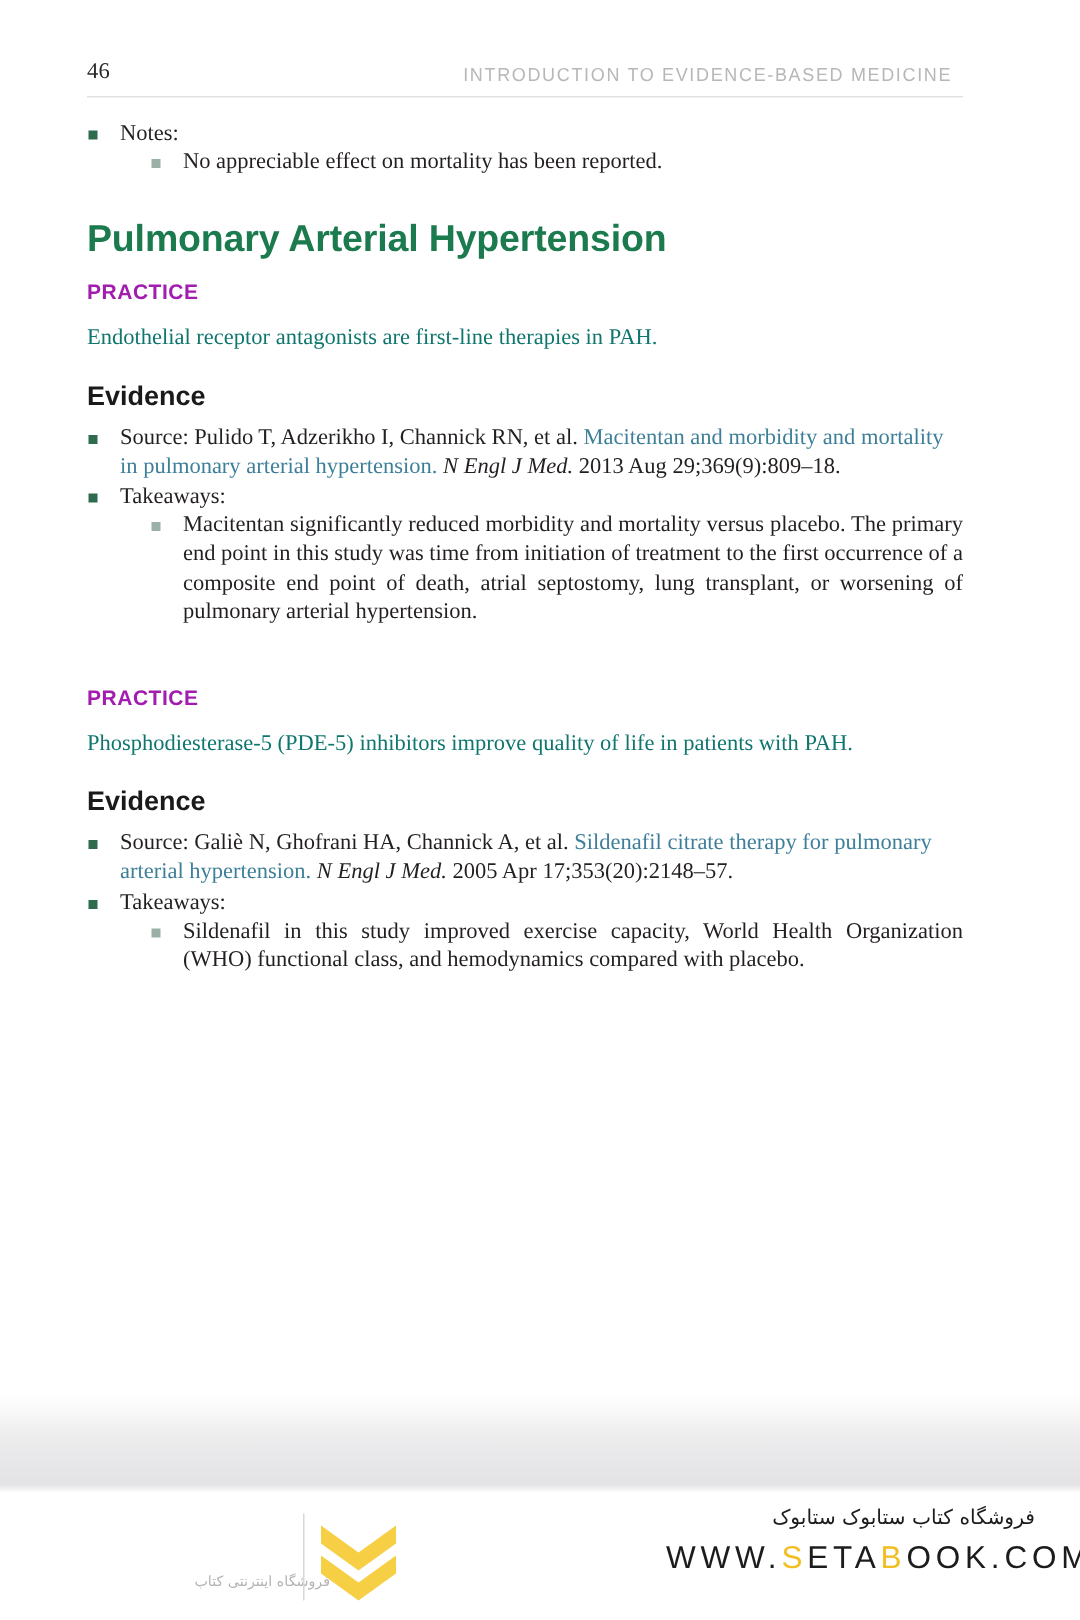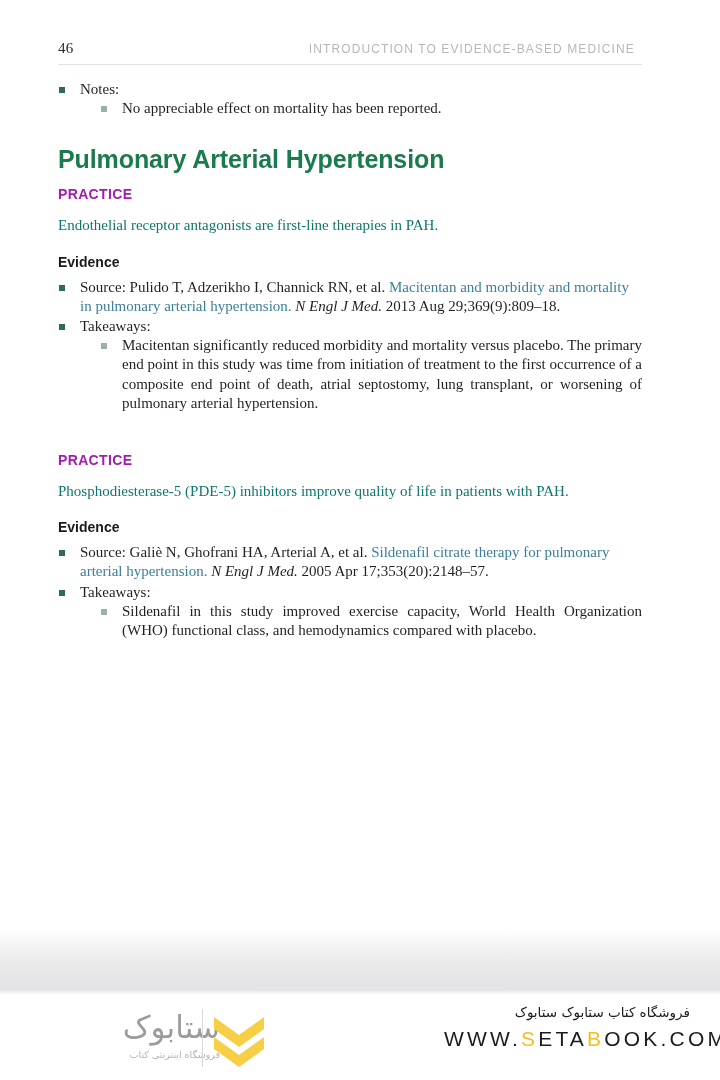--- a/index.html
+++ b/index.html
@@ -17,21 +17,21 @@
     color: #231f20;
   }
 
   
   .running-head {
     position: absolute;
     left: 58px;
     top: 40px;
     width: 584px;
     display: flex;
-    align-items: center;
+    align-items: flex-end;
     justify-content: space-between;
   }
   .folio {
     font-family: "Liberation Serif", serif;
     font-size: 15px;
     color: #2b2b2b;
     letter-spacing: 0.2px;
   }
   .head-title {
     font-family: "Liberation Sans", sans-serif;
@@ -117,21 +117,21 @@
   .practice {
     font-family: "Liberation Sans", sans-serif;
     font-size: 14px;
     font-weight: bold;
     letter-spacing: 0.35px;
     color: #a21caf;
     margin: 0;
   }
   .evidence {
     font-family: "Liberation Sans", sans-serif;
-    font-size: 14px;
+    font-size: 18px;
     font-weight: bold;
     color: #1a1a1a;
     margin: 0;
   }
   p.body {
     font-size: 15px;
     line-height: 19.2px;
     margin: 0;
     color: #0f766e;
   }
@@ -288,39 +288,38 @@
 
     <div class="practice">PRACTICE</div>
     <div class="sp-14"></div>
     <p class="body">Phosphodiesterase-5 (PDE-5) inhibitors improve quality of life in patients with PAH.</p>
     <div class="sp-18"></div>
     <div class="evidence">Evidence</div>
     <div class="sp-8"></div>
 
     <ul class="lvl1">
       <li class="b1">
-        <span class="bold">Source</span><span>: Galiè N, Ghofrani HA, Arterial A, et al. </span><span class="link">Sildenafil citrate therapy for pulmonary arterial hypertension.</span>
+        <span class="bold">Source</span><span>: Galiè N, Ghofrani HA, Channick A, et al. </span><span class="link">Sildenafil citrate therapy for pulmonary arterial hypertension.</span>
         <span class="ital">N Engl J Med.</span><span> 2005 Apr 17;353(20):2148–57.</span>
       </li>
       <li class="b1">
         <span>Takeaways:</span>
         <ul class="lvl2">
           <li class="b2">Sildenafil in this study improved exercise capacity, World Health Organization (WHO) functional class, and hemodynamics compared with placebo.</li>
         </ul>
       </li>
     </ul>
 
   </div>
 
   <div class="fade-band"></div>
 
   <div class="footer">
 
     <div class="logo-wrap">
-      <div class="logo-script">ستابوک</div>
       <div class="logo-sub">فروشگاه اینترنتی کتاب</div>
       <div class="logo-divider"></div>
       <svg class="chev-mark" viewBox="0 0 54 56">
         <polygon points="2,4 27,22 52,4 52,16 27,34 2,16" fill="#f7cf45"></polygon>
         <polygon points="2,24 27,42 52,24 52,36 27,54 2,36" fill="#f7cf45"></polygon>
       </svg>
     </div>
 
     <div class="footer-right">
       <div class="fa-line">فروشگاه کتاب ستابوک ستابوک</div>

